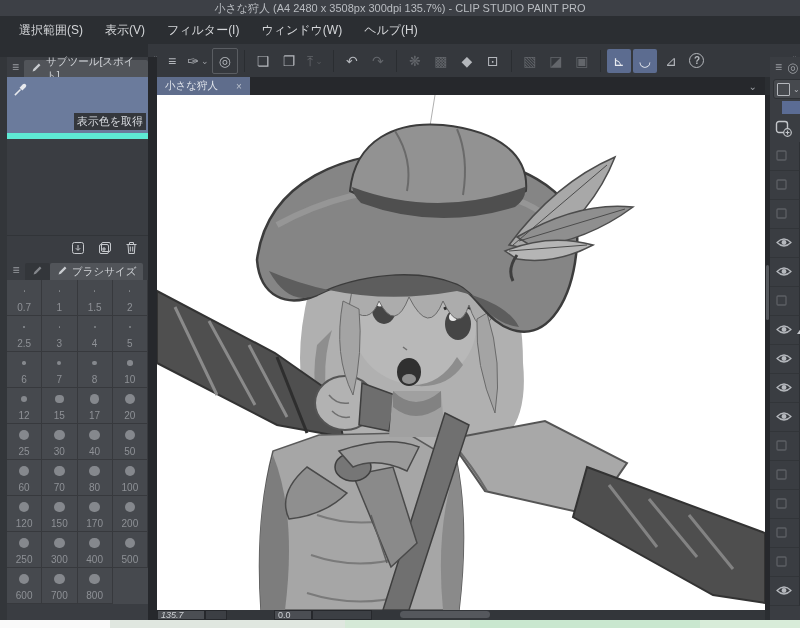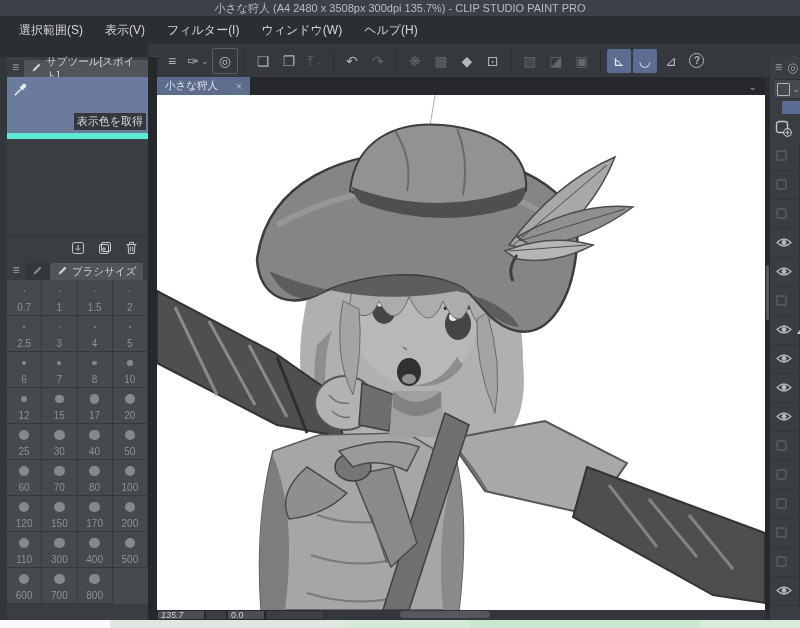--- a/index.html
+++ b/index.html
@@ -362,21 +362,21 @@
         <div class="brush-cell">
           <span class="brush-dot" style="width:10.5px;height:10.5px"></span>
           <span class="brush-num">170</span>
         </div>
         <div class="brush-cell">
           <span class="brush-dot" style="width:10.5px;height:10.5px"></span>
           <span class="brush-num">200</span>
         </div>
         <div class="brush-cell">
           <span class="brush-dot" style="width:10.5px;height:10.5px"></span>
-          <span class="brush-num">110</span>
+          <span class="brush-num">250</span>
         </div>
         <div class="brush-cell">
           <span class="brush-dot" style="width:10.5px;height:10.5px"></span>
           <span class="brush-num">300</span>
         </div>
         <div class="brush-cell">
           <span class="brush-dot" style="width:10.5px;height:10.5px"></span>
           <span class="brush-num">400</span>
         </div>
         <div class="brush-cell">
@@ -487,21 +487,21 @@
 
   <div class="abs vscroll">
     <div class="vthumb"></div>
   </div>
 
   <div class="abs statusbar" style="position:absolute;">
     <span class="sbox" style="width:40px;font-style:italic;">
       <span>135.7</span>
     </span>
     <span class="sbtn"></span>
-    <span class="sbox" style="width:30px;">
+    <span class="sbox" style="width:30px;margin-left:47px;">
       <span>0.0</span>
     </span>
     <span class="sbtn" style="width:58px;"></span>
     <span class="hthumb"></span>
   </div>
 
   <div class="abs right-panel">
     <div class="rp-header">
       <span>≡</span>
       <span style="font-size:13px;color:#9a9da2;">◎</span>

